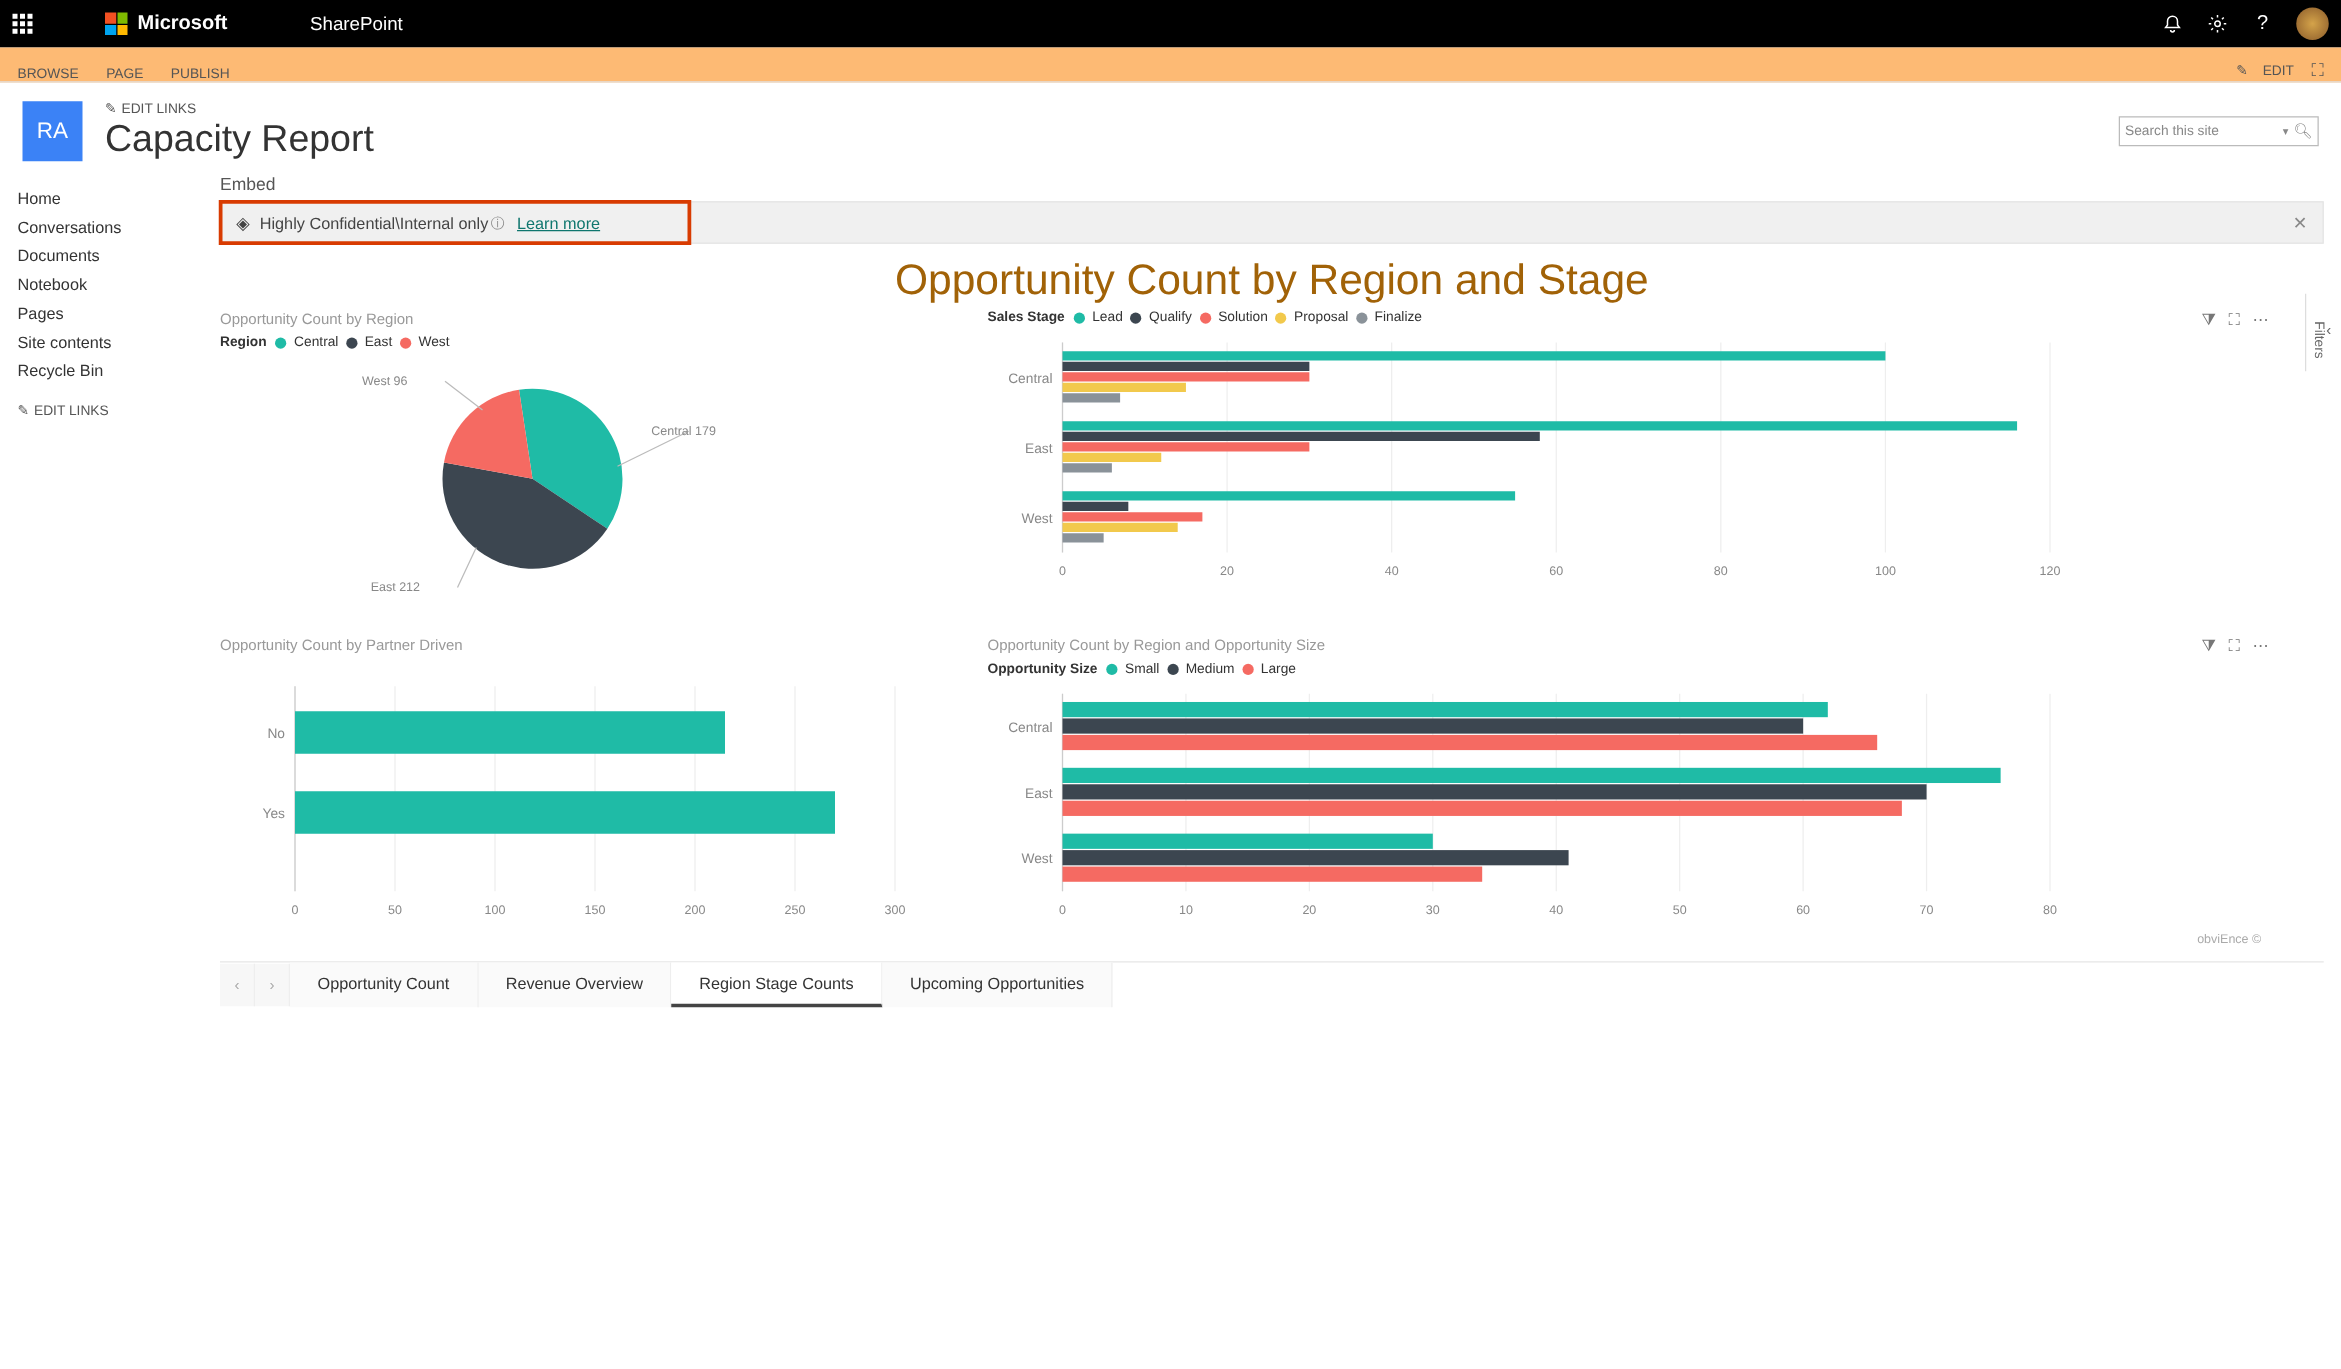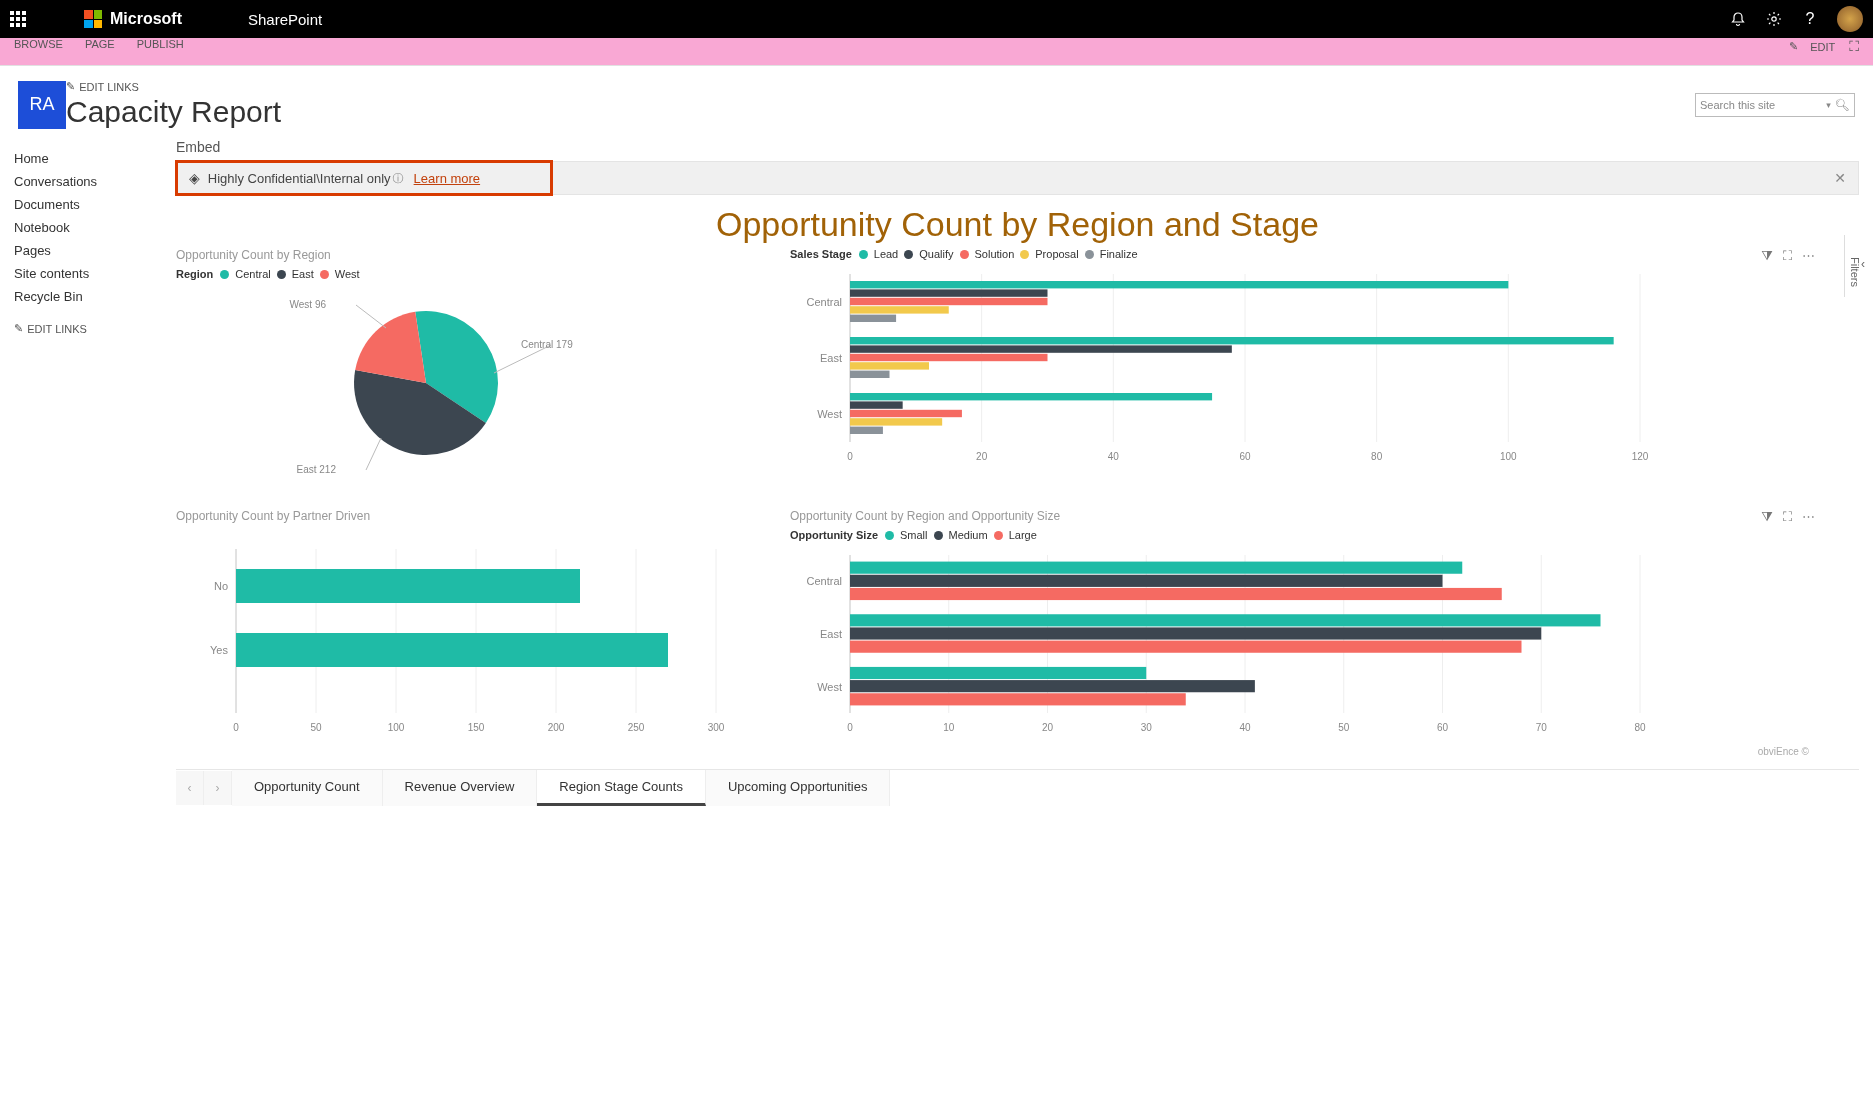--- a/index.html
+++ b/index.html
@@ -12,44 +12,44 @@
   .ms-logo { display: flex; align-items: center; font-size: 16px; font-weight: 600; margin-right: 22px; }
   .ms-squares { width: 18px; height: 18px; display: grid; grid-template-columns: 1fr 1fr; grid-template-rows: 1fr 1fr; gap: 1px; margin-right: 8px; }
   .ms-squares span:nth-child(1){background:#f25022;} .ms-squares span:nth-child(2){background:#7fba00;}
   .ms-squares span:nth-child(3){background:#00a4ef;} .ms-squares span:nth-child(4){background:#ffb900;}
   .app-name { font-size: 15px; }
   .topbar-right { margin-left: auto; display: flex; align-items: center; gap: 18px; }
   .topbar-right .icon { width: 18px; height: 18px; cursor: pointer; display:flex; align-items:center; justify-content:center; }
   .avatar { width: 26px; height: 26px; border-radius: 50%; background: radial-gradient(circle,#d4a34a,#8a5a2a); cursor: pointer; }
 
   
-  .ribbon { background: #f9a8d4; border-bottom: 1px solid #e1e1e1; height: 28px; display: flex; align-items: flex-start; padding: 0 14px; font-size: 11px; color: #555; }
+  .ribbon { background: #fdba74; border-bottom: 1px solid #e1e1e1; height: 28px; display: flex; align-items: flex-end; padding: 0 14px; font-size: 11px; color: #555; }
   .ribbon-tab { margin-right: 22px; cursor: pointer; }
   .ribbon-right { margin-left: auto; display: flex; align-items: center; gap: 14px; }
   .ribbon-right .edit-btn { display:flex; align-items:center; gap:12px; cursor:pointer; }
 
   
   .header-area { display: flex; align-items: center; padding: 14px 18px 10px 18px; }
-  .site-logo { width: 48px; height: 48px; background: #1d4ed8; color: #fff; display: flex; align-items: center; justify-content: center; font-size: 18px; }
+  .site-logo { width: 48px; height: 48px; background: #3b82f6; color: #fff; display: flex; align-items: center; justify-content: center; font-size: 18px; margin-right: 18px; }
   .header-text .edit-links { font-size: 11px; color: #555; display:flex; align-items:center; gap:4px; cursor:pointer; }
   .page-title { font-size: 30px; font-weight: 300; color: #333; margin-top: 2px; }
   .search-box { margin-left: auto; border: 1px solid #bbb; height: 24px; width: 160px; display: flex; align-items: center; padding: 0 4px; font-size: 11px; color: #888; }
   .search-box .caret { margin-left: auto; margin-right: 4px; font-size: 9px; }
 
   
   .main-layout { display: flex; }
   .left-nav { width: 150px; padding: 8px 14px; font-size: 13px; }
   .left-nav a { display: block; padding: 4px 0; color: #333; text-decoration: none; cursor: pointer; }
   .left-nav .edit-links-bottom { margin-top: 14px; font-size: 11px; color: #555; display:flex; align-items:center; gap:4px; cursor:pointer;}
 
   .content { flex: 1; padding: 0 14px 0 26px; position: relative; }
   .embed-label { font-size: 14px; color: #555; margin-bottom: 6px; }
   .sens-bar { background: #f0f0f0; border: 1px solid #e4e4e4; padding: 8px 12px; display: flex; align-items: center; font-size: 13px; color: #444; position: relative; }
   .sens-highlight { position:absolute; left:-2px; top:-2px; width: 378px; height: calc(100% + 4px); border: 3px solid #d83b01; pointer-events:none; }
-  .sens-bar .learn { color: #c2410c; text-decoration: underline; margin-left: 10px; cursor:pointer; }
+  .sens-bar .learn { color: #0f766e; text-decoration: underline; margin-left: 10px; cursor:pointer; }
   .sens-close { margin-left: auto; color: #888; cursor: pointer; font-size: 14px; }
 
   .report-area { position: relative; margin-top: 10px; }
   .report-title { text-align: center; font-size: 34px; font-weight: 300; color: #a16207; margin: 10px 0 4px 0; }
   .filters-tab { position: absolute; right: -10px; top: 30px; writing-mode: vertical-rl; font-size: 11px; color: #666; border-left: 1px solid #ddd; padding: 22px 4px 10px 4px; }
   .filters-tab .chev { writing-mode: horizontal-tb; display:block; text-align:center; margin-bottom:6px; font-size:12px;}
 
   .charts-grid { display: grid; grid-template-columns: 590px 1fr; gap: 18px 24px; padding-right: 40px; }
   .chart-tile { position: relative; }
   .chart-title { font-size: 12px; color: #999; margin-bottom: 6px; }

